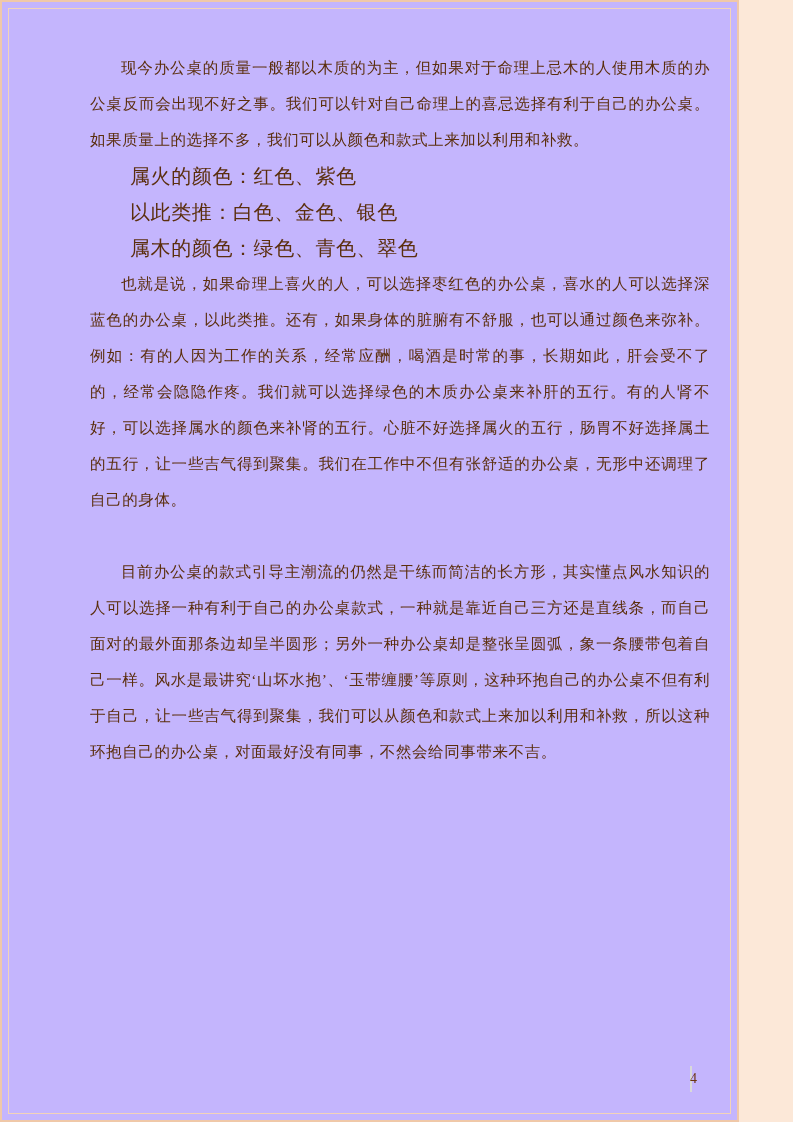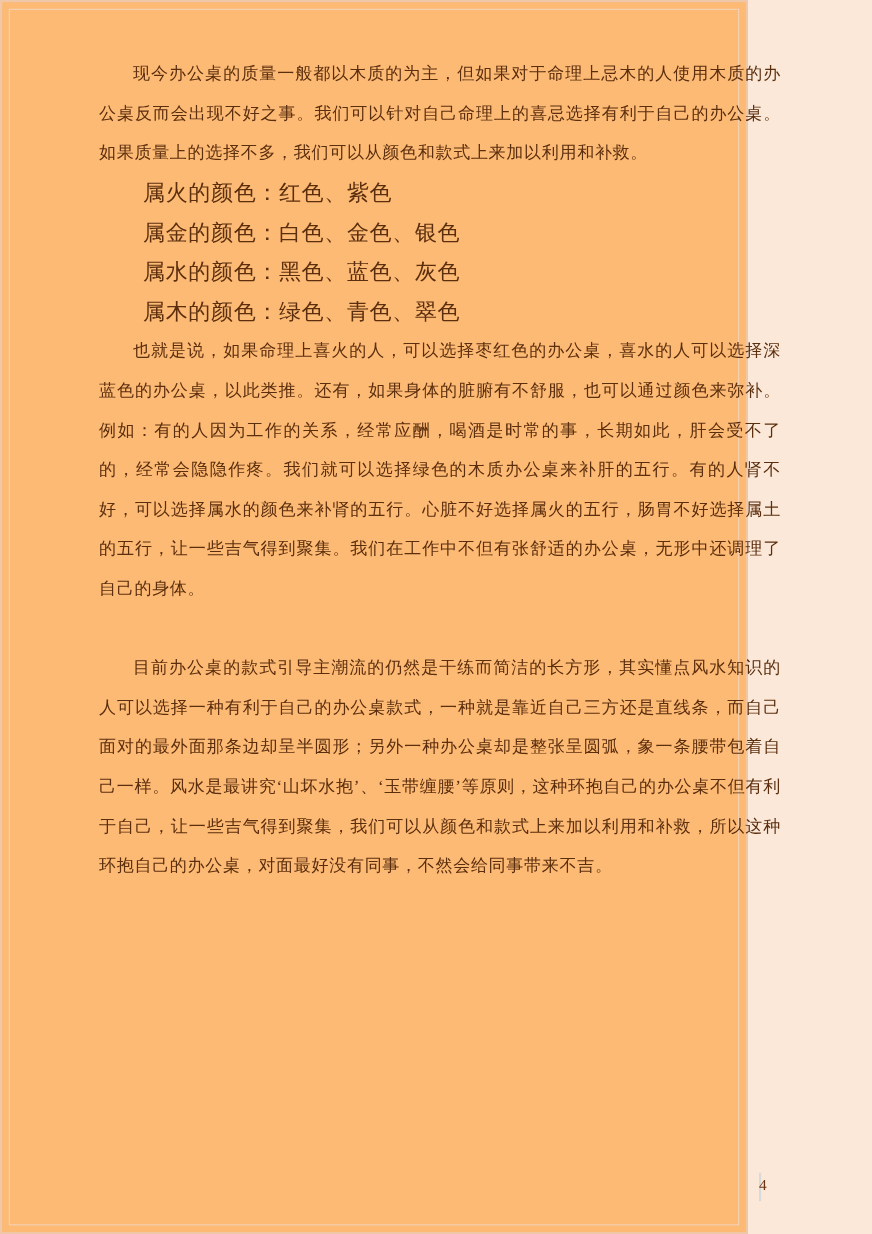--- a/index.html
+++ b/index.html
@@ -9,24 +9,24 @@
   body {
     width: 793px;
     height: 1122px;
     background: #fce8d8;
     font-family: "Liberation Serif", "DejaVu Serif", serif;
     color: #5a2d0c;
     overflow: hidden;
   }
   .page {
     position: relative;
-    width: 680px;
+    width: 739px;
     height: 1122px;
     box-sizing: border-box;
-    background: #fdba74;
+    background: #c4b5fd;
     border: 2px solid #f0c8a8;
   }
   .page-inner {
     position: absolute;
     left: 6px;
     top: 6px;
     right: 6px;
     bottom: 6px;
     border: 1px solid #f3d3b8;
     box-sizing: border-box;
@@ -96,22 +96,21 @@
 <body>
 
 <div class="page">
   <div class="page-inner"></div>
 
   <div class="content">
 
     <p class="para indent">现今办公桌的质量一般都以木质的为主，但如果对于命理上忌木的人使用木质的办公桌反而会出现不好之事。我们可以针对自己命理上的喜忌选择有利于自己的办公桌。如果质量上的选择不多，我们可以从颜色和款式上来加以利用和补救。</p>
 
     <p class="list-line">属火的颜色：红色、紫色</p>
-    <p class="list-line">属金的颜色：白色、金色、银色</p>
-    <p class="list-line">属水的颜色：黑色、蓝色、灰色</p>
+    <p class="list-line">以此类推：白色、金色、银色</p>
     <p class="list-line">属木的颜色：绿色、青色、翠色</p>
 
     <p class="para indent">也就是说，如果命理上喜火的人，可以选择枣红色的办公桌，喜水的人可以选择深蓝色的办公桌，以此类推。还有，如果身体的脏腑有不舒服，也可以通过颜色来弥补。例如：有的人因为工作的关系，经常应酬，喝酒是时常的事，长期如此，肝会受不了的，经常会隐隐作疼。我们就可以选择绿色的木质办公桌来补肝的五行。有的人肾不好，可以选择属水的颜色来补肾的五行。心脏不好选择属火的五行，肠胃不好选择属土的五行，让一些吉气得到聚集。我们在工作中不但有张舒适的办公桌，无形中还调理了自己的身体。</p>
 
     <div class="spacer-block"></div>
 
     <p class="para indent">目前办公桌的款式引导主潮流的仍然是干练而简洁的长方形，其实懂点风水知识的人可以选择一种有利于自己的办公桌款式，一种就是靠近自己三方还是直线条，而自己面对的最外面那条边却呈半圆形；另外一种办公桌却是整张呈圆弧，象一条腰带包着自己一样。风水是最讲究‘山坏水抱’、‘玉带缠腰’等原则，这种环抱自己的办公桌不但有利于自己，让一些吉气得到聚集，我们可以从颜色和款式上来加以利用和补救，所以这种环抱自己的办公桌，对面最好没有同事，不然会给同事带来不吉。</p>
 
   </div>
 

